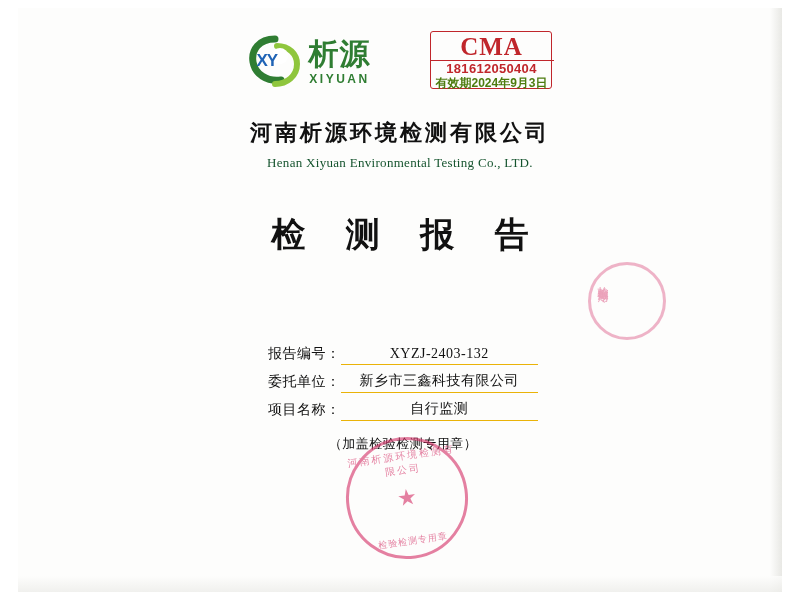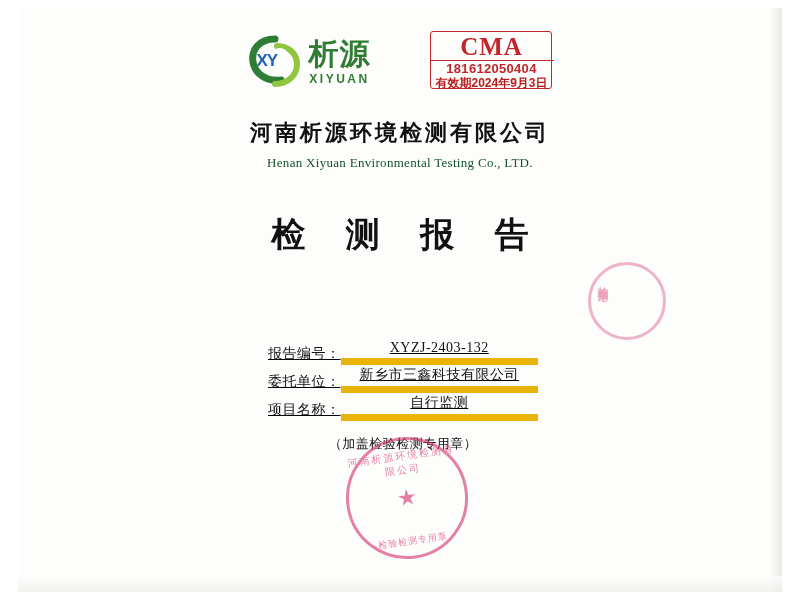--- a/index.html
+++ b/index.html
@@ -130,21 +130,21 @@
     font-size: 13px;
     font-weight: bold;
     color: #c0262b;
     line-height: 15px;
     letter-spacing: .3px;
   }
   .cma-valid {
     font-family: "Liberation Sans", sans-serif;
     font-size: 12px;
     font-weight: bold;
-    color: #b91c1c;
+    color: #4d7c0f;
     line-height: 15px;
   }
   .cma-frame {
     position: absolute;
     left: 0; top: -3px;
     width: 122px;
     height: 58px;
     border: 1.5px solid #c0262b;
     border-radius: 3px;
     box-sizing: border-box;
@@ -187,33 +187,32 @@
     position: absolute;
     left: 268px;
     top: 340px;
     width: 270px;
   }
   .field-row {
     display: flex;
     align-items: flex-end;
     height: 25px;
     margin-bottom: 3px;
-    text-decoration: underline;
   }
   .field-label {
     font-family: "Liberation Serif", serif;
     font-size: 14px;
     color: #111;
     white-space: nowrap;
     letter-spacing: .5px;
     padding-bottom: 2px;
   }
   .field-value {
     flex: 1;
-    border-bottom: 7px solid #eab308;
+    border-bottom: 1px solid #eab308;
     text-align: center;
     font-family: "Liberation Serif", serif;
     font-size: 14px;
     color: #111;
     padding-bottom: 2px;
     letter-spacing: .5px;
   }
   .field-note {
     margin-top: 14px;
     text-align: center;

